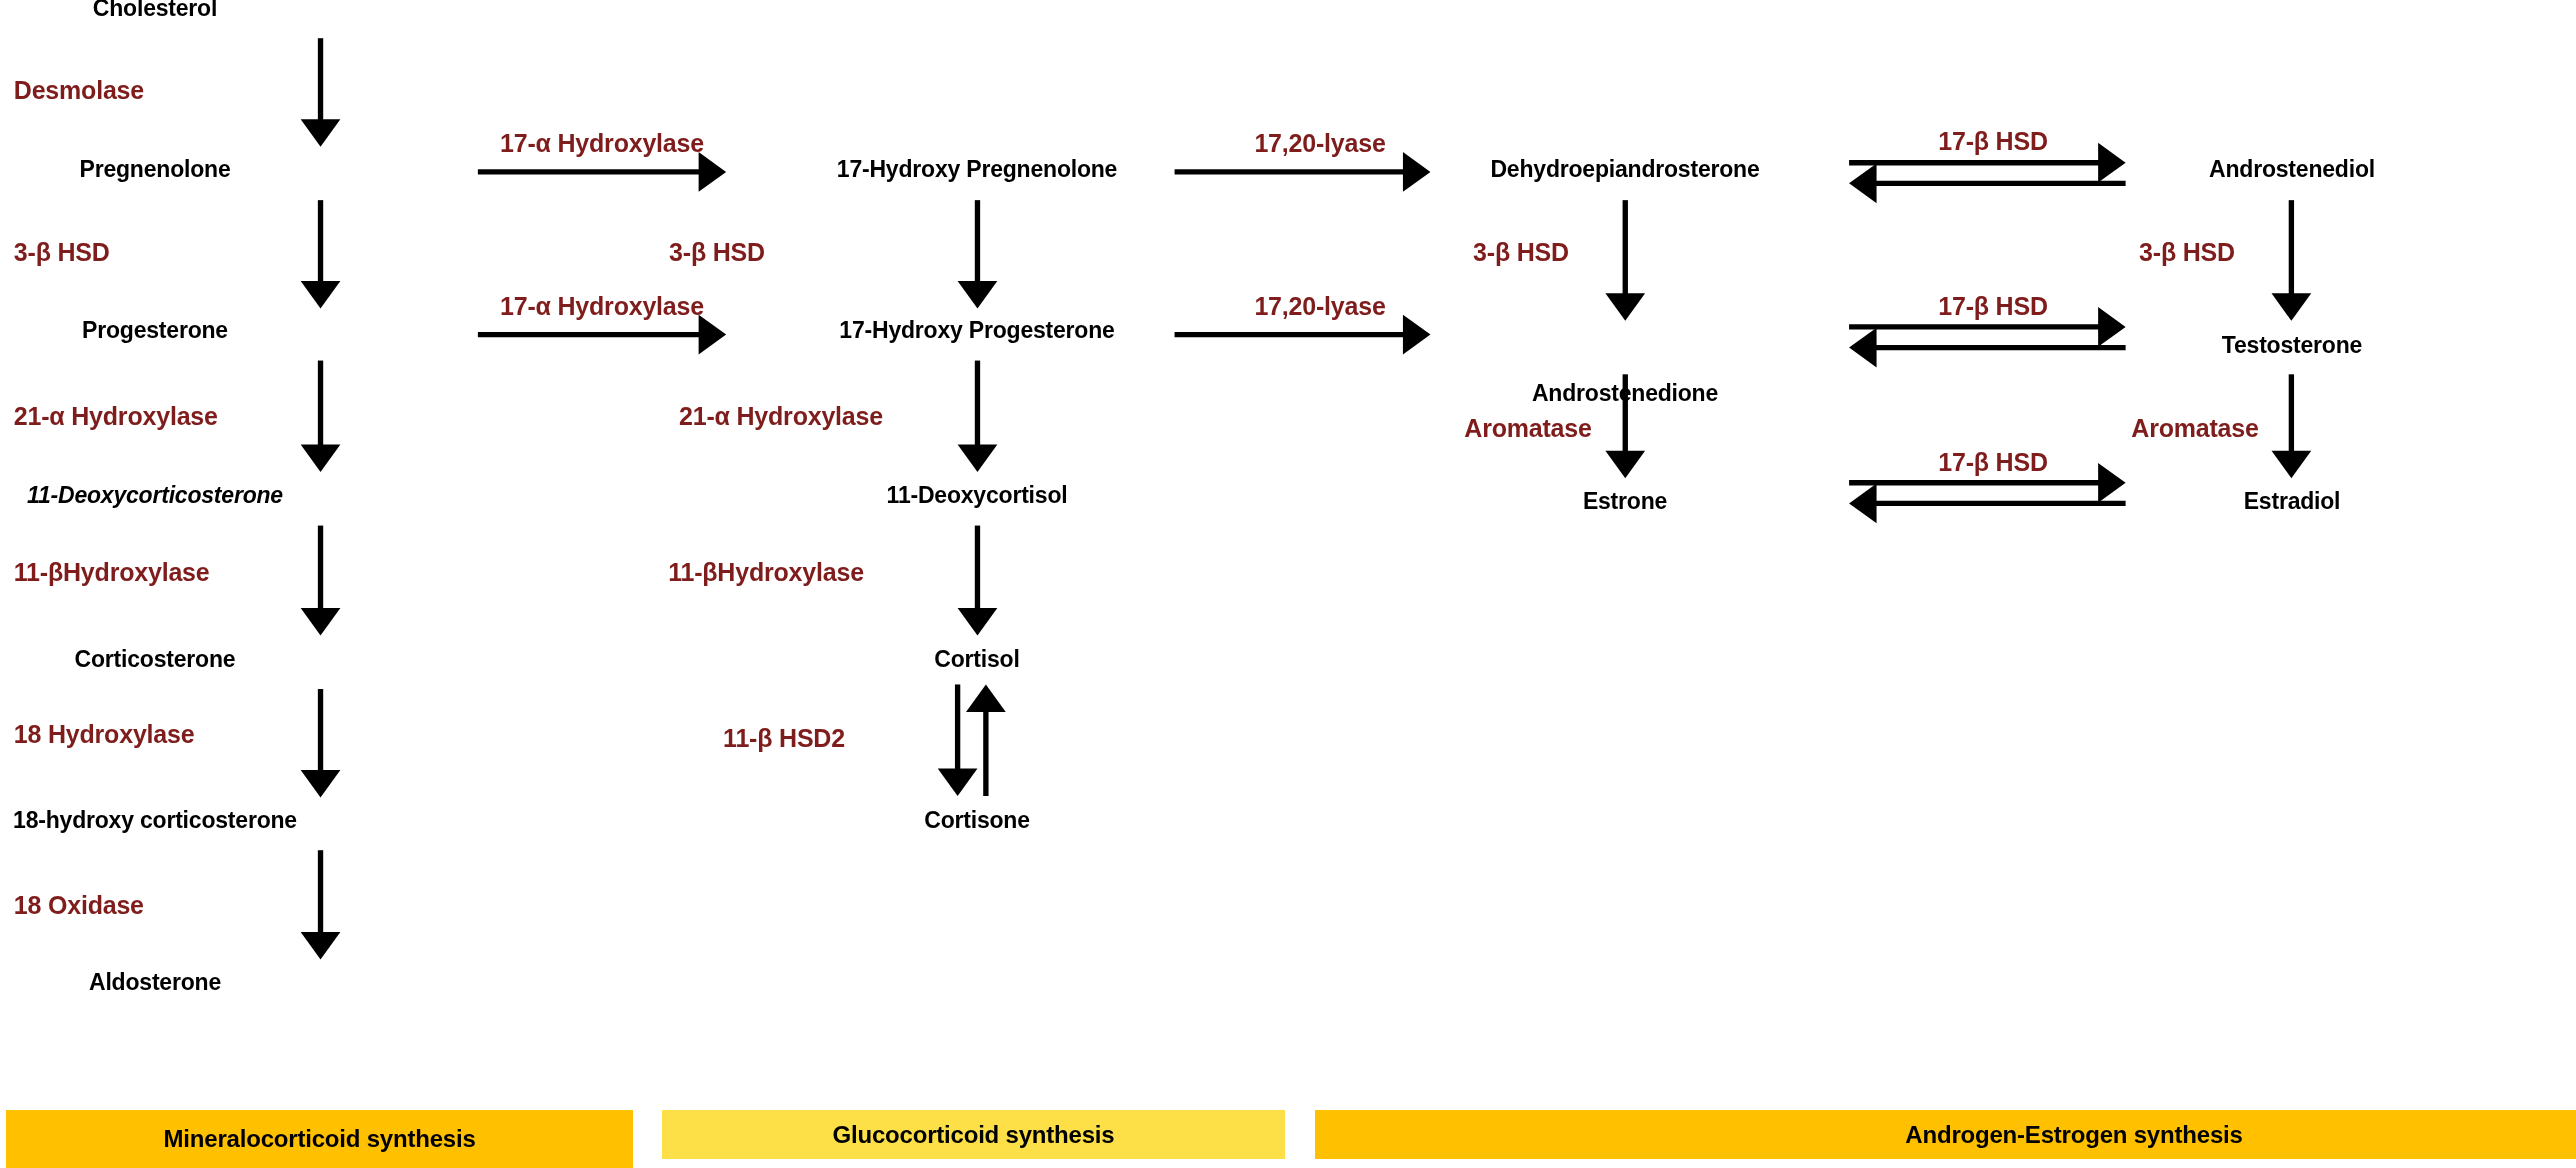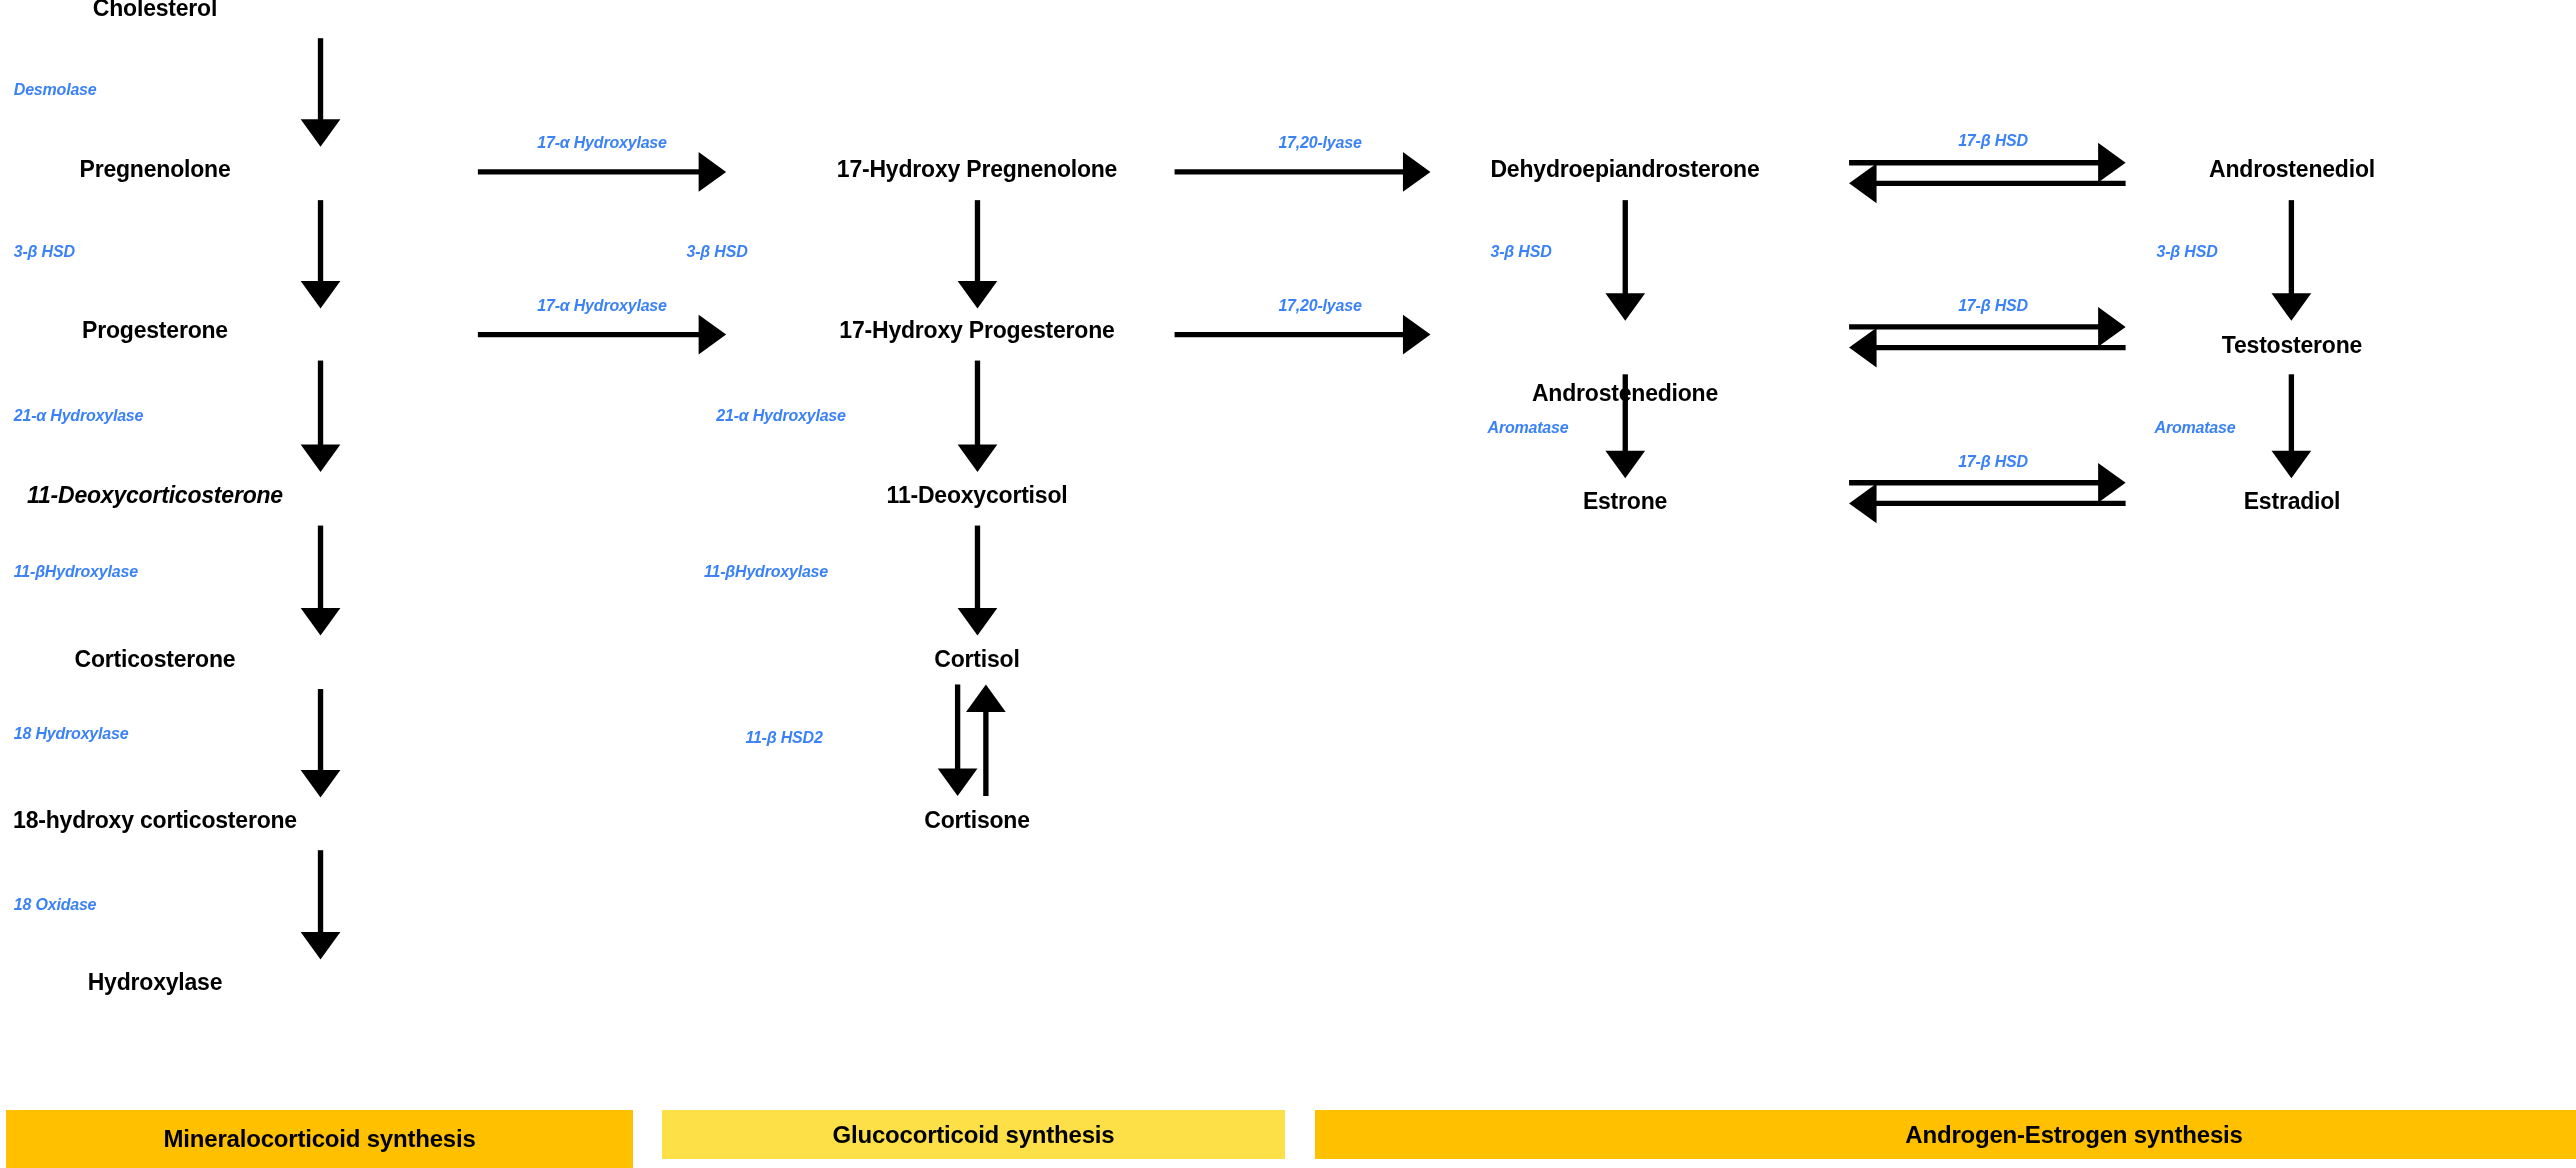--- a/index.html
+++ b/index.html
@@ -31,26 +31,25 @@
     font-size: 23px;
     color: #000000;
     white-space: nowrap;
     transform: translate(-50%, -50%);
     letter-spacing: -0.2px;
   }
   .enzyme {
     position: absolute;
     font-family: "Liberation Sans", sans-serif;
     font-weight: bold;
-    font-size: 16px;
-    color: #3b82f6;
+    font-size: 25px;
+    color: #7f1d1d;
     white-space: nowrap;
     transform: translate(-50%, -50%);
     letter-spacing: -0.2px;
-    font-style: italic;
   }
   .enzyme.left-anchor {
     transform: translate(0, -50%);
   }
   .band {
     position: absolute;
     background: #FFC000;
     display: flex;
     align-items: center;
     justify-content: center;
@@ -172,21 +171,21 @@
       </g>
     </svg>
 
   <div id="metabolite-layer">
       <div class="metabolite" style="left: 155px; top: 7.6px;">Cholesterol</div>
       <div class="metabolite" style="left: 155px; top: 169px; text-align: right;">Pregnenolone</div>
       <div class="metabolite" style="left: 155px; top: 330px;">Progesterone</div>
       <div class="metabolite" style="left: 155px; top: 495px; font-style: italic;">11-Deoxycorticosterone</div>
       <div class="metabolite" style="left: 155px; top: 659px;">Corticosterone</div>
       <div class="metabolite" style="left: 155px; top: 820px;">18-hydroxy corticosterone</div>
-      <div class="metabolite" style="left: 155px; top: 982px;">Hydroxylase</div>
+      <div class="metabolite" style="left: 155px; top: 982px;">Aldosterone</div>
       <div class="metabolite" style="left: 977px; top: 169px;">17-Hydroxy Pregnenolone</div>
       <div class="metabolite" style="left: 977px; top: 330px;">17-Hydroxy Progesterone</div>
       <div class="metabolite" style="left: 977px; top: 495px;">11-Deoxycortisol</div>
       <div class="metabolite" style="left: 977px; top: 659px;">Cortisol</div>
       <div class="metabolite" style="left: 977px; top: 820px;">Cortisone</div>
       <div class="metabolite" style="left: 1625px; top: 169px;">Dehydroepiandrosterone</div>
       <div class="metabolite" style="left: 1625px; top: 345px; margin-top: 48px;">Androstenedione</div>
       <div class="metabolite" style="left: 1625px; top: 501px;">Estrone</div>
       <div class="metabolite" style="left: 2292px; top: 169px;">Androstenediol</div>
       <div class="metabolite" style="left: 2292px; top: 345px;">Testosterone</div>

